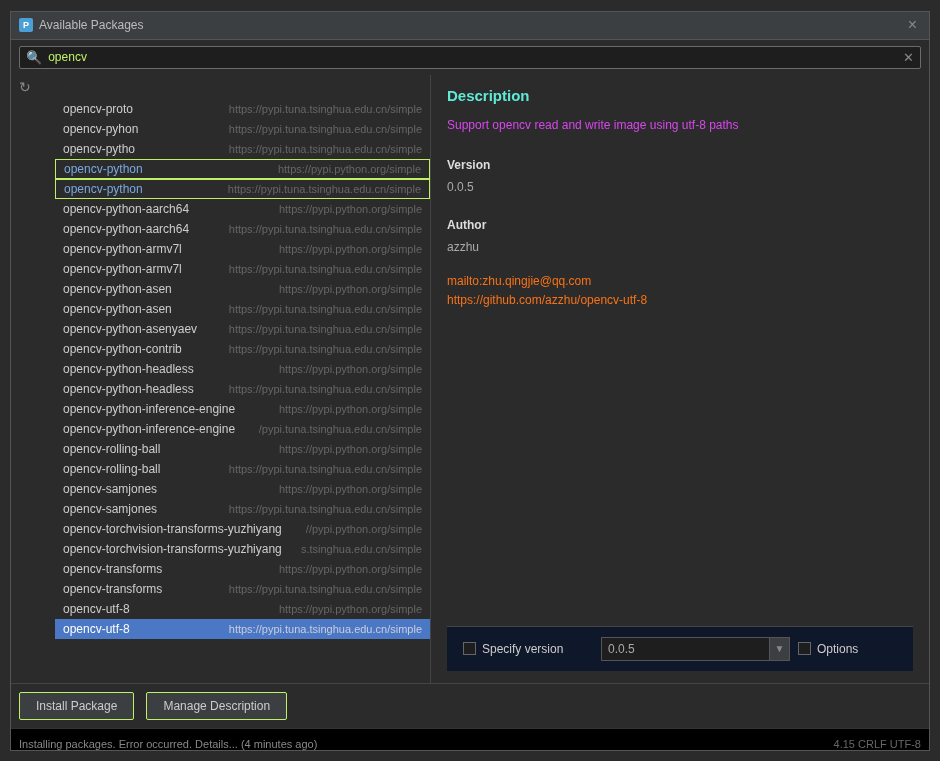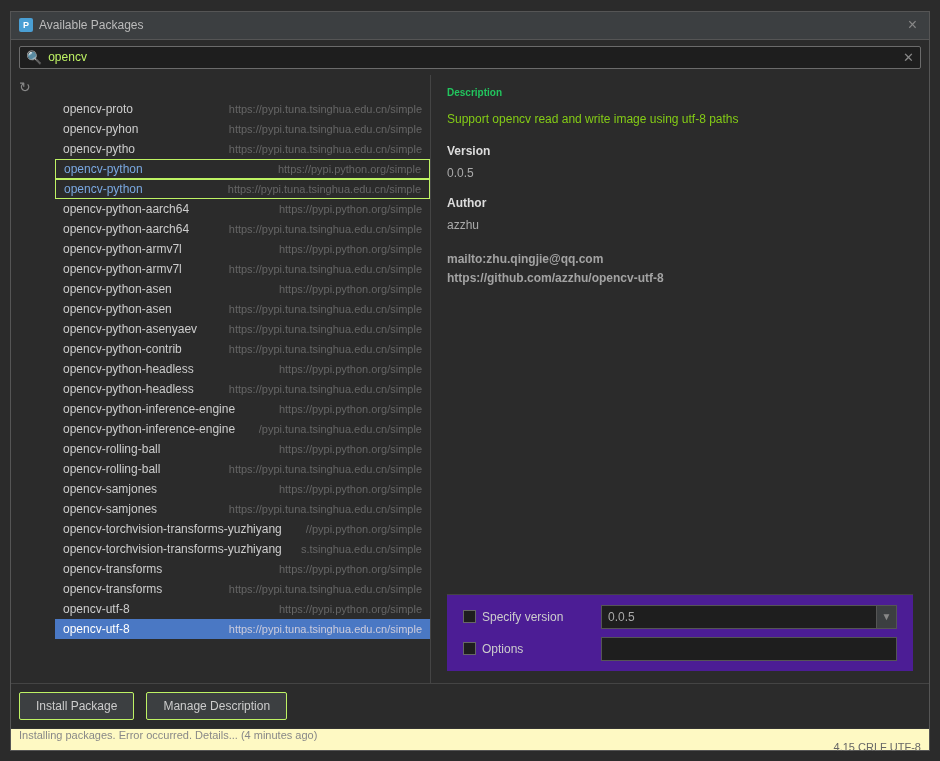--- a/index.html
+++ b/index.html
@@ -171,55 +171,54 @@
     }
     .right-panel {
       flex: 1;
       padding: 12px 16px;
       display: flex;
       flex-direction: column;
       gap: 8px;
       overflow-y: auto;
     }
     .desc-title {
-      color: #22c55e;
-      font-size: 10px;
+      color: #5eead4;
+      font-size: 15px;
       font-weight: bold;
       margin-bottom: 4px;
     }
     .desc-text {
-      color: #84cc16;
+      color: #d946ef;
       font-size: 12px;
       line-height: 1.5;
     }
     .desc-label {
       color: #ddd;
       font-weight: bold;
       font-size: 12px;
-      margin-top: 8px;
+      margin-top: 16px;
     }
     .desc-value {
       color: #aaa;
       font-size: 12px;
     }
     .desc-link {
-      color: #a3a3a3;
+      color: #f97316;
       font-size: 12px;
       text-decoration: none;
       display: block;
       line-height: 1.6;
-      font-weight: bold;
     }
     .bottom-section {
       border-top: 1px solid #444;
       padding: 10px 16px;
       display: flex;
-      flex-direction: column;
+      flex-direction: row;
       gap: 8px;
-      background: #4c1d95;
+      background: #0f172a;
     }
     .option-row {
       display: flex;
       align-items: center;
       gap: 8px;
     }
     .checkbox-wrapper {
       display: flex;
       align-items: center;
       gap: 6px;
@@ -272,27 +271,26 @@
       padding: 0 16px;
       background: #3c3f41;
       border: 1px solid #bef264;
       color: #ccc;
       font-size: 12px;
       cursor: pointer;
       border-radius: 2px;
     }
     .status-bar {
       height: 22px;
-      background: #fef9c3;
+      background: #000000;
       border-top: 1px solid #333;
       display: flex;
-      align-items: flex-start;
+      align-items: flex-end;
       padding: 0 8px;
       flex-shrink: 0;
-      flex-direction: column;
     }
     .status-text {
       color: #888;
       font-size: 11px;
     }
     .status-right {
       margin-left: auto;
       color: #666;
       font-size: 11px;
     }

